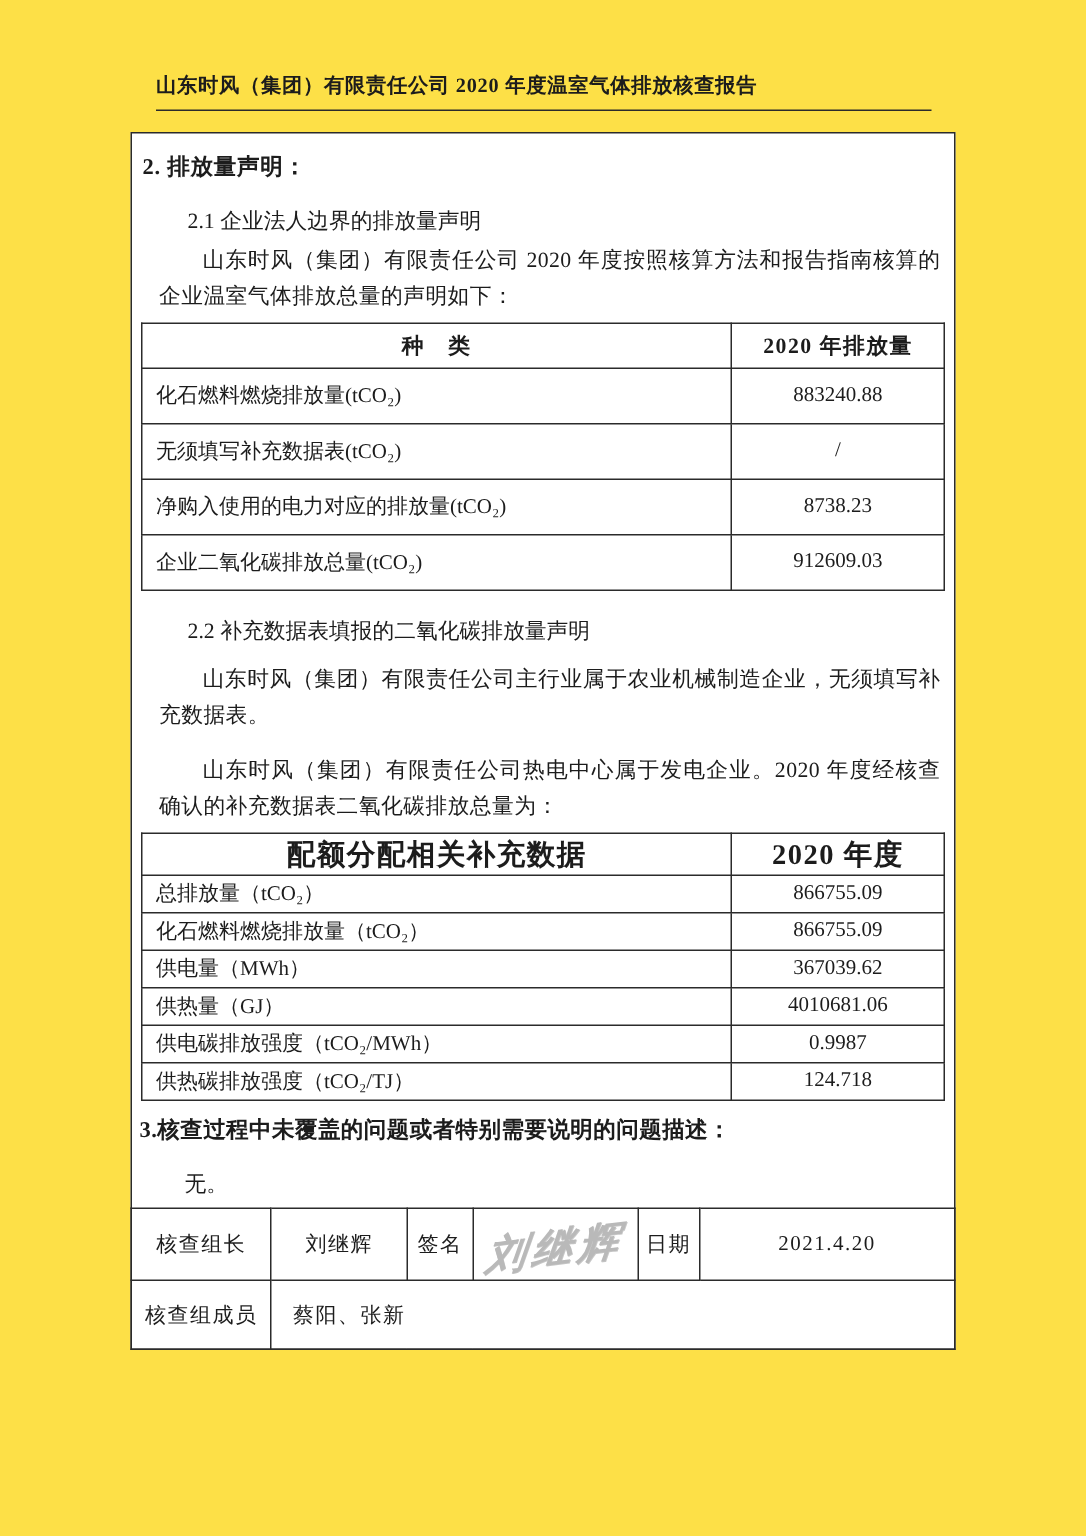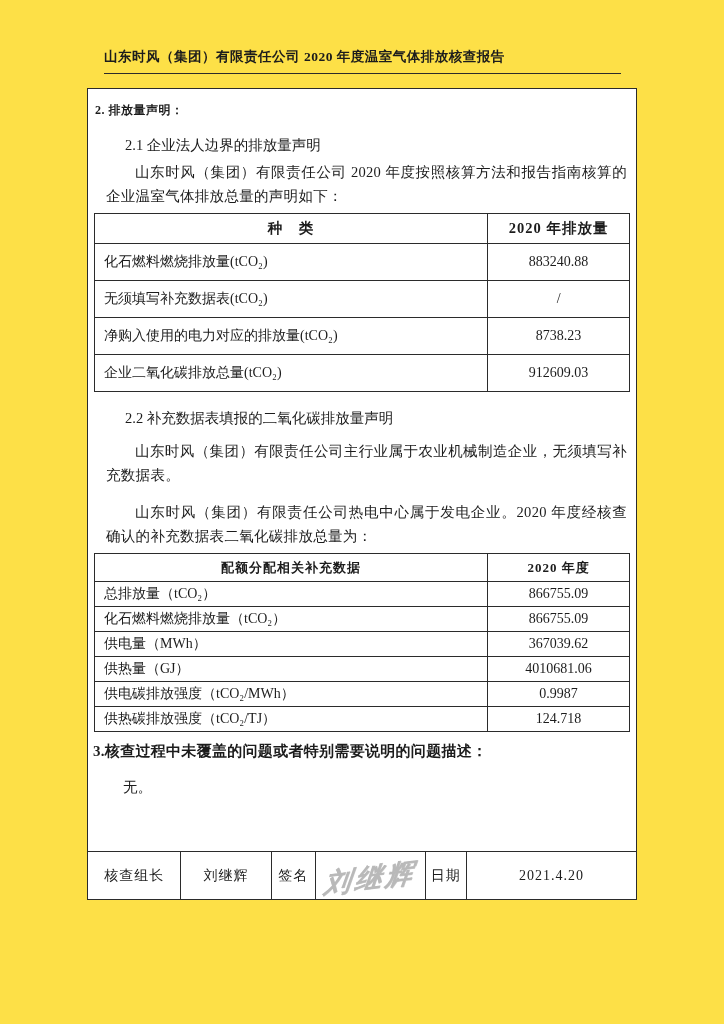--- a/index.html
+++ b/index.html
@@ -29,21 +29,21 @@
   
   .outer-box {
     position: absolute;
     left: 87px; top: 88px;
     width: 550px; height: 812px;
     border: 1.8px solid #2b2b2b;
     background: #ffffff;
   }
 
   .sec-heading {
-    font-size: 12px; font-weight: bold;
+    font-size: 15px; font-weight: bold;
     margin: 13px 6px 0 7px;
     letter-spacing: 0.5px;
   }
   .sub-heading {
     font-size: 14.5px;
     margin: 17px 8px 0 8px;
     text-indent: 2em;
   }
   .para {
     font-size: 14.5px;
@@ -68,21 +68,21 @@
   .data-table th { text-align: center; font-weight: bold; letter-spacing: 1px; }
   .data-table td.label { text-align: left; }
   .data-table td.value { text-align: center; }
   .col-kind  { width: 73.5%; }
   .col-value { width: 26.5%; }
 
   .table1 th { height: 30px; font-size: 14.5px; }
   .table1 td { height: 37px; }
 
   .table2 { margin-top: 5px; }
-  .table2 th { height: 28px; font-size: 13px; }
+  .table2 th { height: 28px; font-size: 19px; }
   .table2 td { height: 25px; }
 
   .sec3-heading {
     font-size: 15px; font-weight: bold;
     margin: 10px 6px 0 5px;
     letter-spacing: 0.3px;
   }
   .sec3-body {
     font-size: 14.5px;
     margin: 17px 0 0 35px;
@@ -215,17 +215,21 @@
           <tr class="r1">
         <td class="sw1">核查组长</td>
         <td class="sw2">刘继辉</td>
         <td class="sw3">签名</td>
         <td class="sw4">
           <span class="signature">刘继辉</span>
         </td>
         <td class="sw5">日期</td>
         <td class="sw6 date-value">2021.4.20</td>
       </tr>
+      <tr class="r2">
+        <td>核查组成员</td>
+        <td colspan="5" class="members-value">蔡阳、张新</td>
+      </tr>
     </tbody>
       </table>
 
   </div>
 </div>
 
 </body></html>

